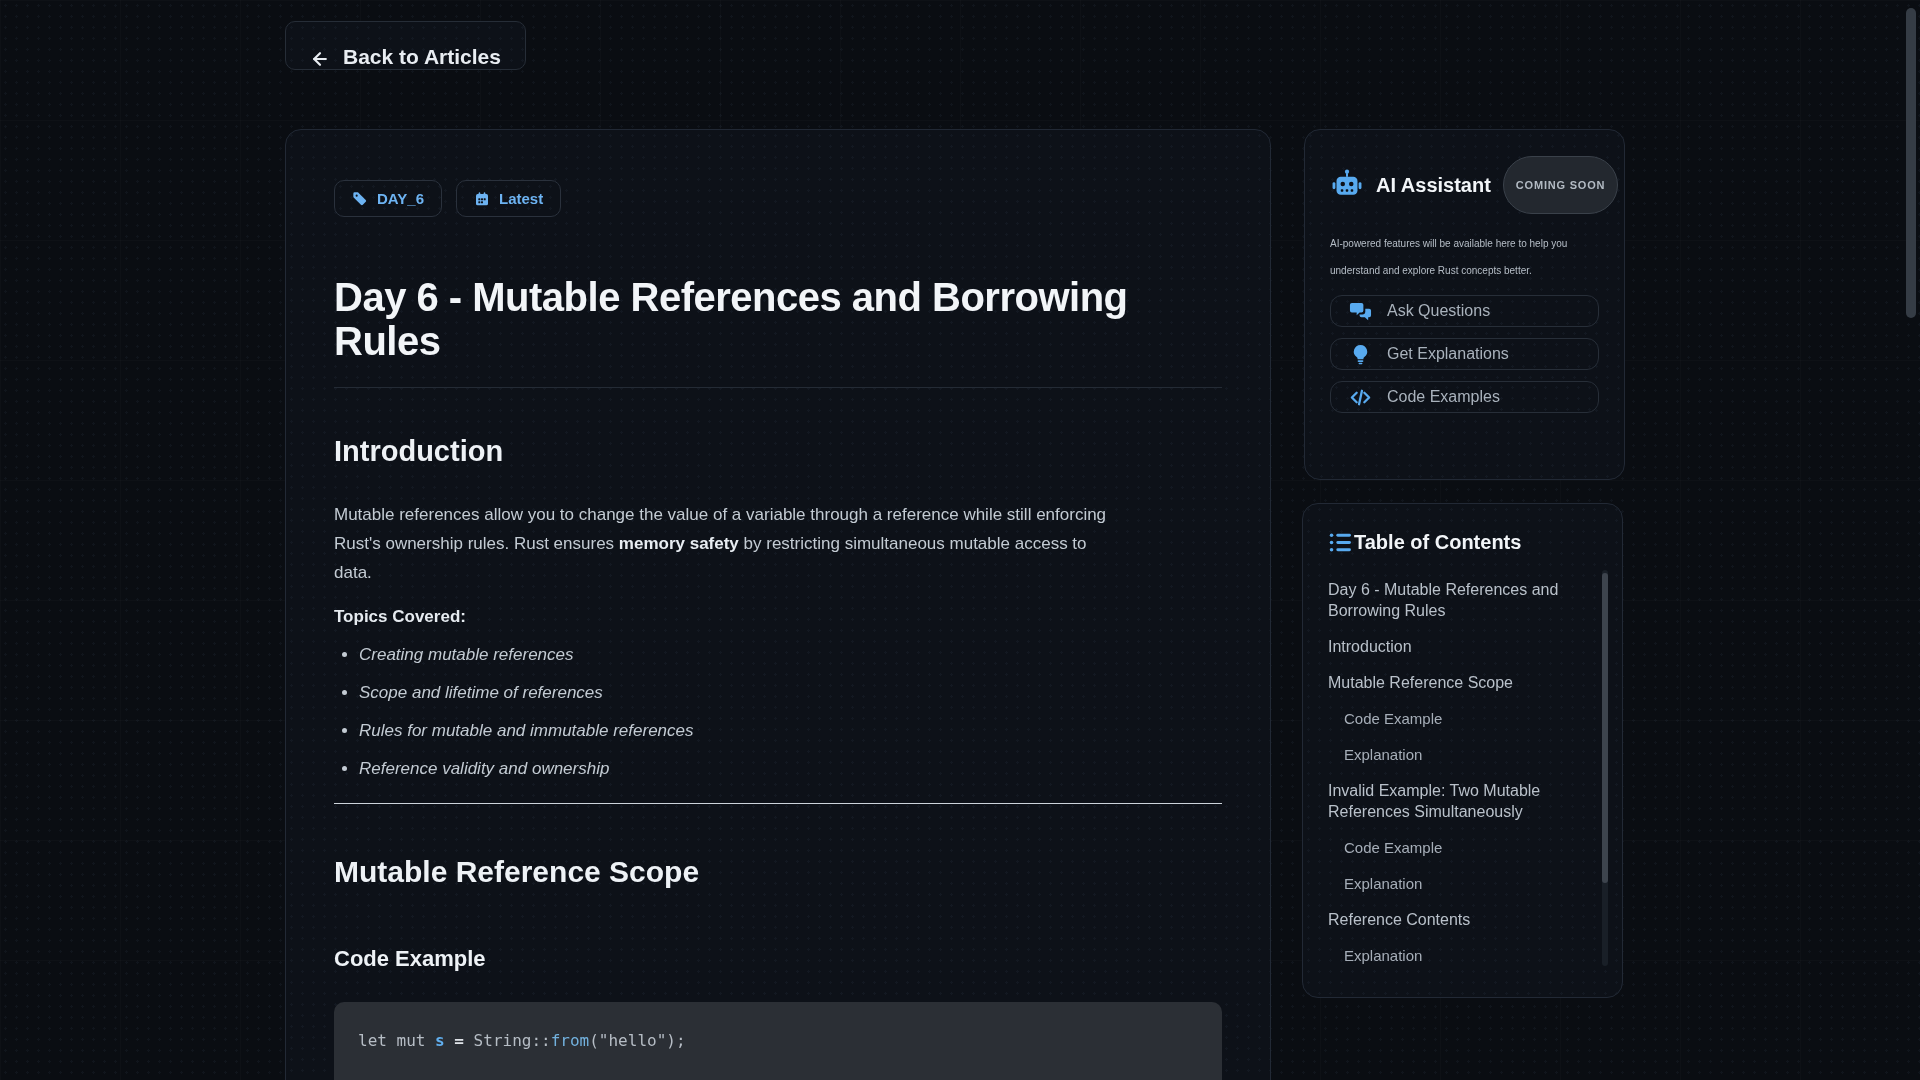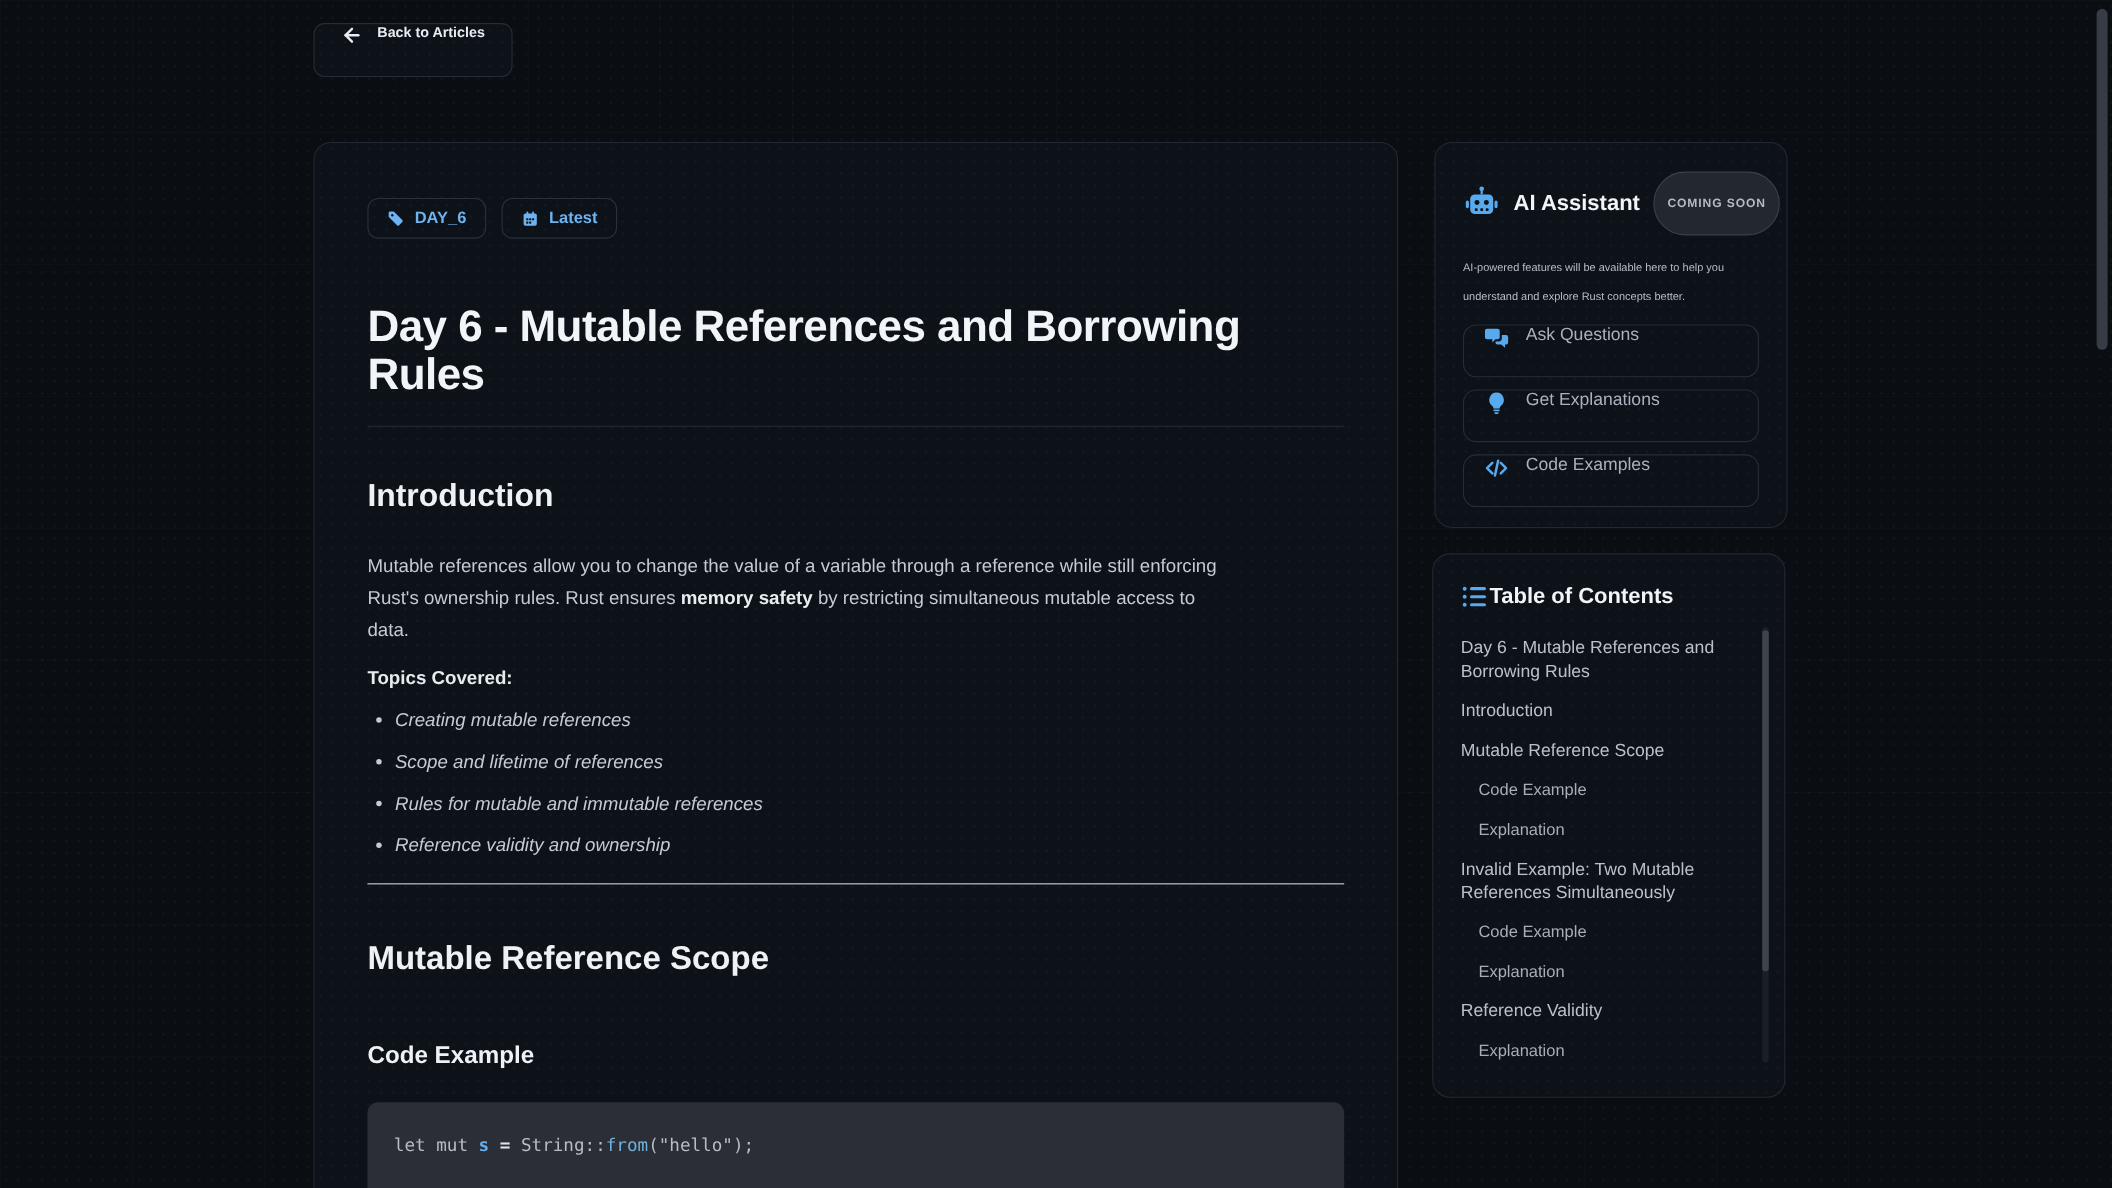--- a/index.html
+++ b/index.html
@@ -21,23 +21,23 @@
     background-image:radial-gradient(rgba(140,170,210,0.05) 1px, transparent 1.4px);
     background-size:11px 11px;
   }
   .card {
     border:1px solid #222935;
     border-radius:16px;
   }
   
   .back-btn {
     position:absolute; left:285px; top:21px; height:49px;
-    display:flex; align-items:flex-start; gap:13px; padding:0 24px;
+    display:flex; align-items:flex-end; gap:13px; padding:0 24px;
     border:1px solid #262d37; border-radius:10px;
-    color:#e9edf2; font-size:13px; font-weight:bold; cursor:pointer;
+    color:#e9edf2; font-size:21px; font-weight:bold; cursor:pointer;
   }
   
   .main-card {
     position:absolute; left:285px; top:129px; width:986px; height:1040px;
     padding:50px 48px;
   }
   .badge-row { display:flex; gap:14px;text-align:center; }
   .badge {
     display:flex; align-items:center; gap:9px; height:37px; padding:0 17px;
     border:1px solid #2a313c; border-radius:10px;
@@ -74,22 +74,22 @@
   }
   .ai-header { display:flex; align-items:center; gap:12px; }
   .ai-title { font-size:20px; font-weight:bold; color:#f2f5f8; white-space:nowrap; }
   .coming-soon {
     margin-left:auto; background:#23282f; border:1px solid #3a414a;
     color:#b3bbc4; font-size:11px; font-weight:bold; letter-spacing:0.8px;
     padding:22px 12px; border-radius:999px; white-space:nowrap;
   }
   .ai-desc { margin-top:16px; font-size:10px; line-height:27px; color:#b6bec7; }
   .ai-btn {
-    margin-top:11px; height:48px; width:100%;
-    display:flex; gap:15px; padding:0 18px;
+    margin-top:11px; height:32px; width:100%;
+    display:flex; align-items:center; gap:15px; padding:0 18px;
     border:1px solid #272e38; border-radius:12px;
     color:#a9b2bc; font-size:16px; cursor:pointer;
   }
   .toc-card {
     position:absolute; left:1302px; top:503px; width:321px; height:495px;
     padding:26px 25px;
   }
   .toc-header { display:flex; align-items:center; gap:1px; }
   .toc-title { font-size:20px; font-weight:bold; color:#f2f5f8; }
   .toc-list { margin-top:24px; padding-right:18px; position:relative; }
@@ -247,21 +247,21 @@
   </div>
   <div class="toc-list">
     <div class="toc-item lvl1">Day 6 - Mutable References and Borrowing Rules</div>
     <div class="toc-item lvl1">Introduction</div>
     <div class="toc-item lvl1">Mutable Reference Scope</div>
     <div class="toc-item lvl2">Code Example</div>
     <div class="toc-item lvl2">Explanation</div>
     <div class="toc-item lvl1">Invalid Example: Two Mutable References Simultaneously</div>
     <div class="toc-item lvl2">Code Example</div>
     <div class="toc-item lvl2">Explanation</div>
-    <div class="toc-item lvl1">Reference Validity</div>
+    <div class="toc-item lvl1">Reference Contents</div>
     <div class="toc-item lvl2">Explanation</div>
   </div>
   <div class="toc-scrollbar">
     <div class="toc-scroll-thumb"></div>
   </div>
 </div>
 
 <div class="page-scroll-thumb"></div>
 
 </body></html>

